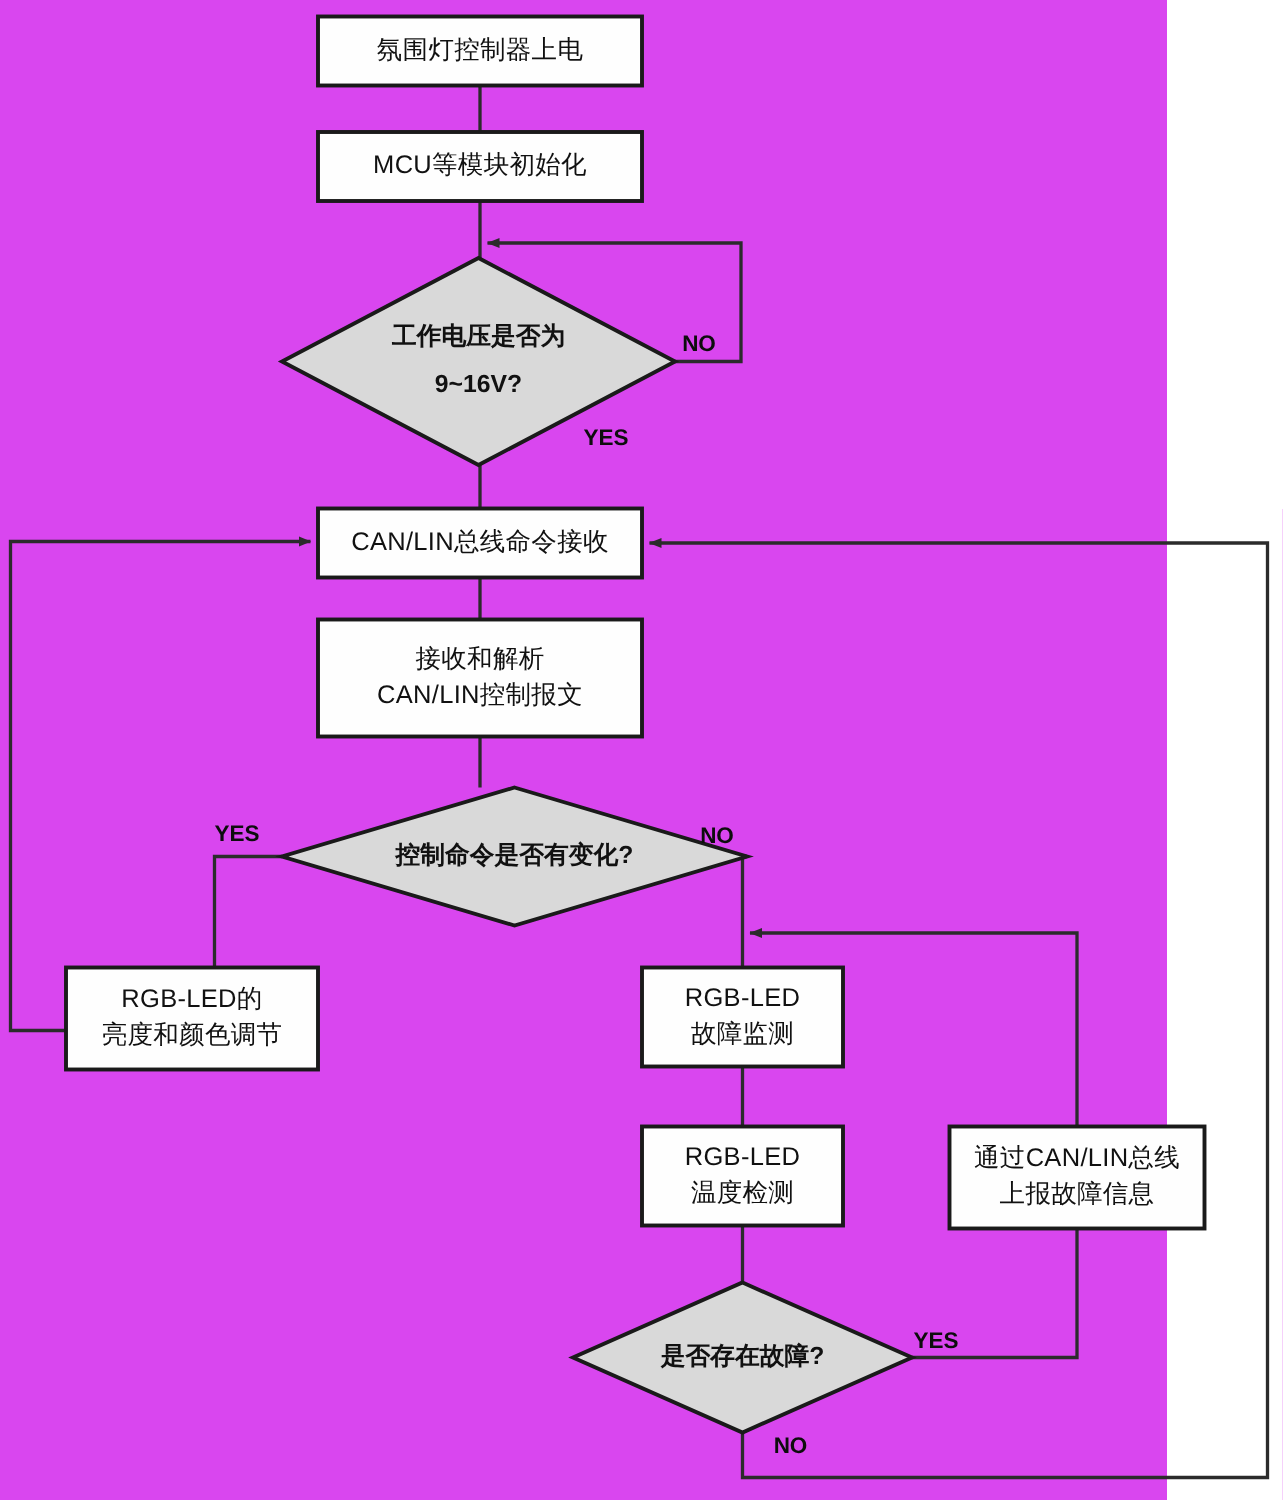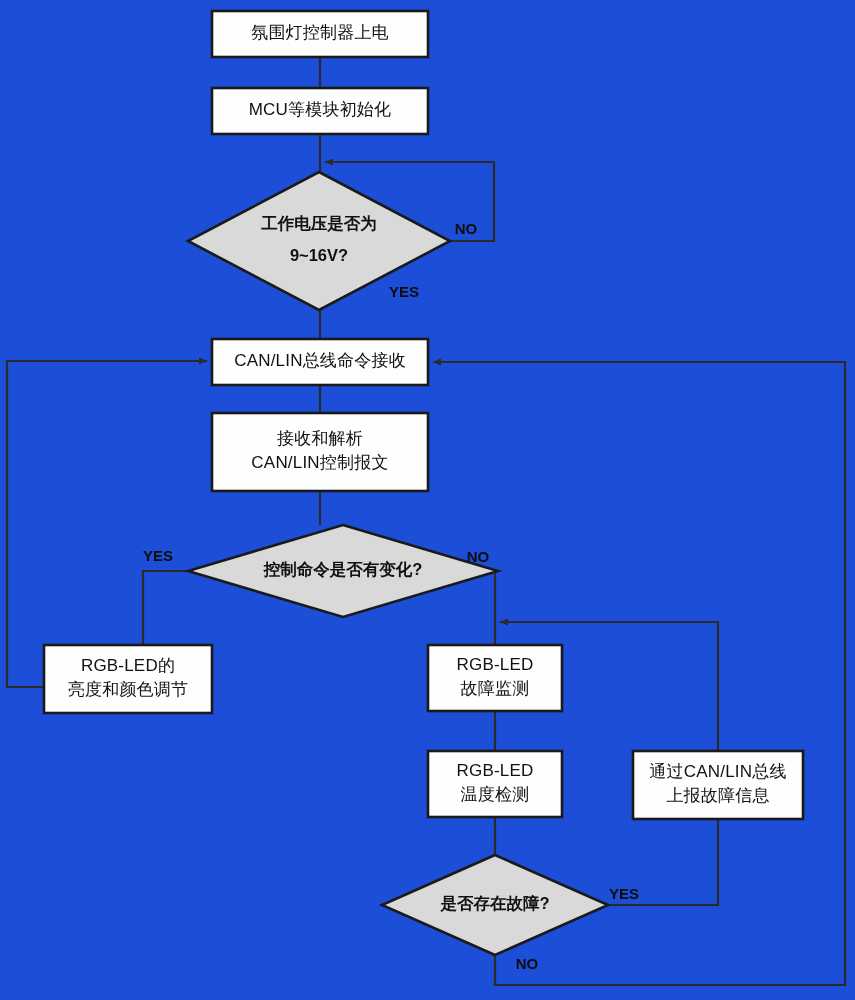--- a/index.html
+++ b/index.html
@@ -8,23 +8,23 @@
     background: #ffffff;
   }
   body {
     width: 855px;
     height: 1000px;
     font-family: "Liberation Sans", "DejaVu Sans", sans-serif;
     overflow: hidden;
   }
   #flowchart-root {
     position: relative;
-    width: 855px;
+    width: 778px;
     height: 1000px;
-    background: #1d4ed8;
+    background: #d946ef;
   }
   svg#flow-svg {
     display: block;
     width: 855px;
     height: 1000px;
   }
   .node-box {
     fill: #fefefe;
     stroke: #1a1a1a;
     stroke-width: 2.6;

